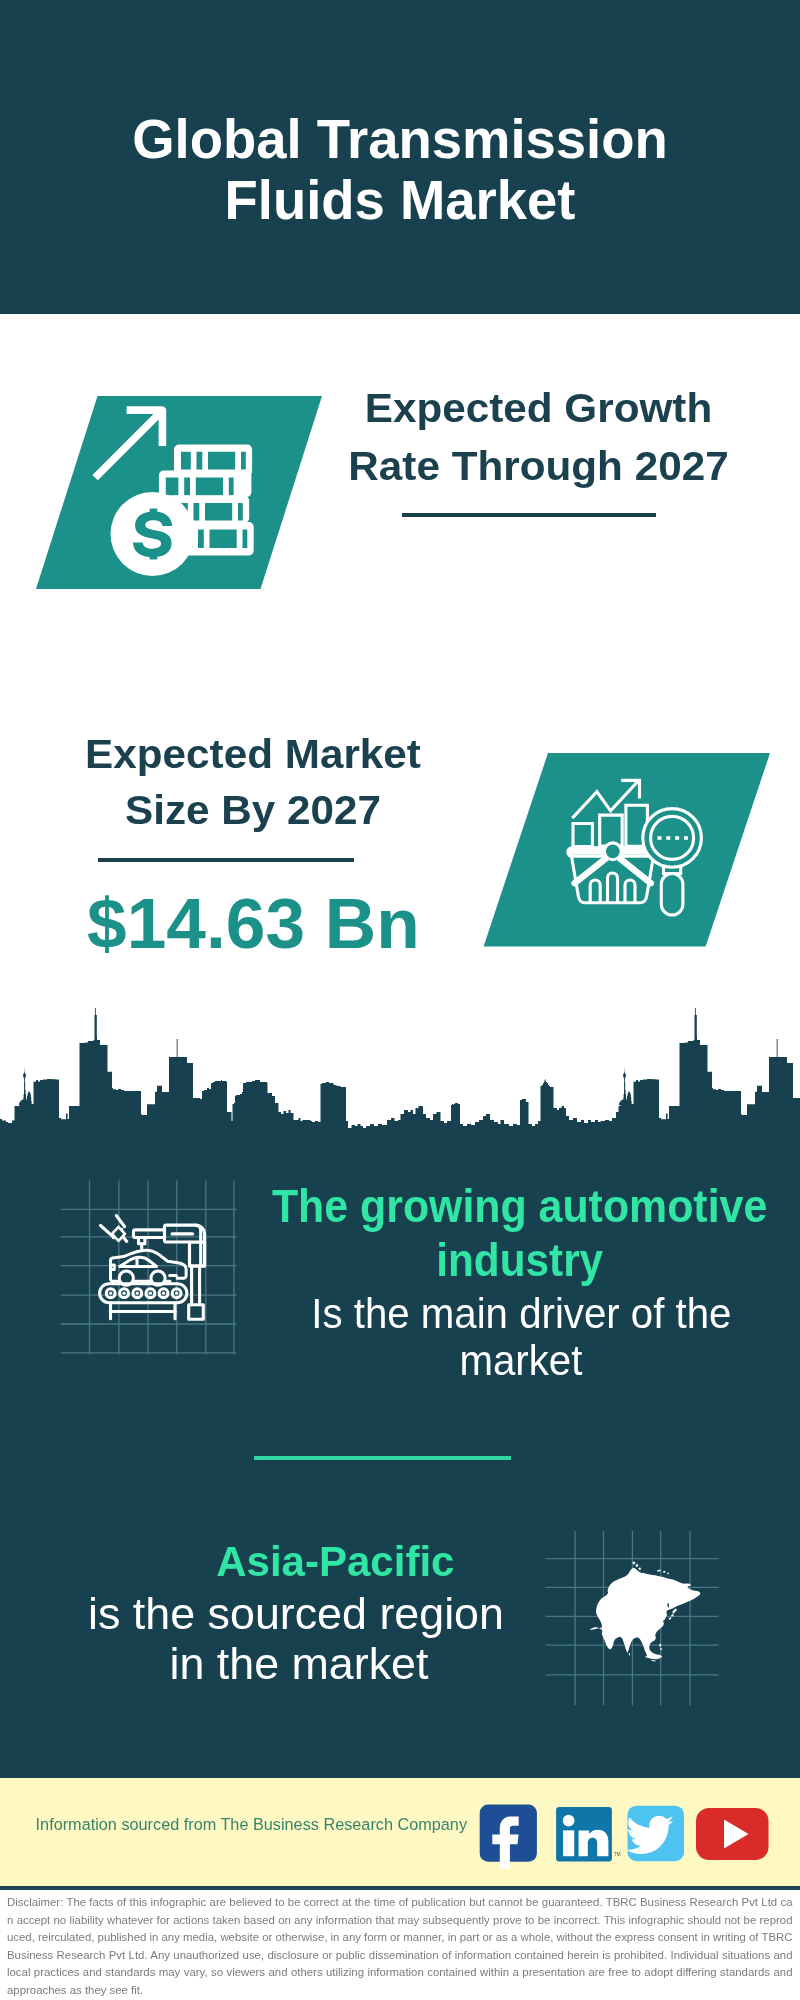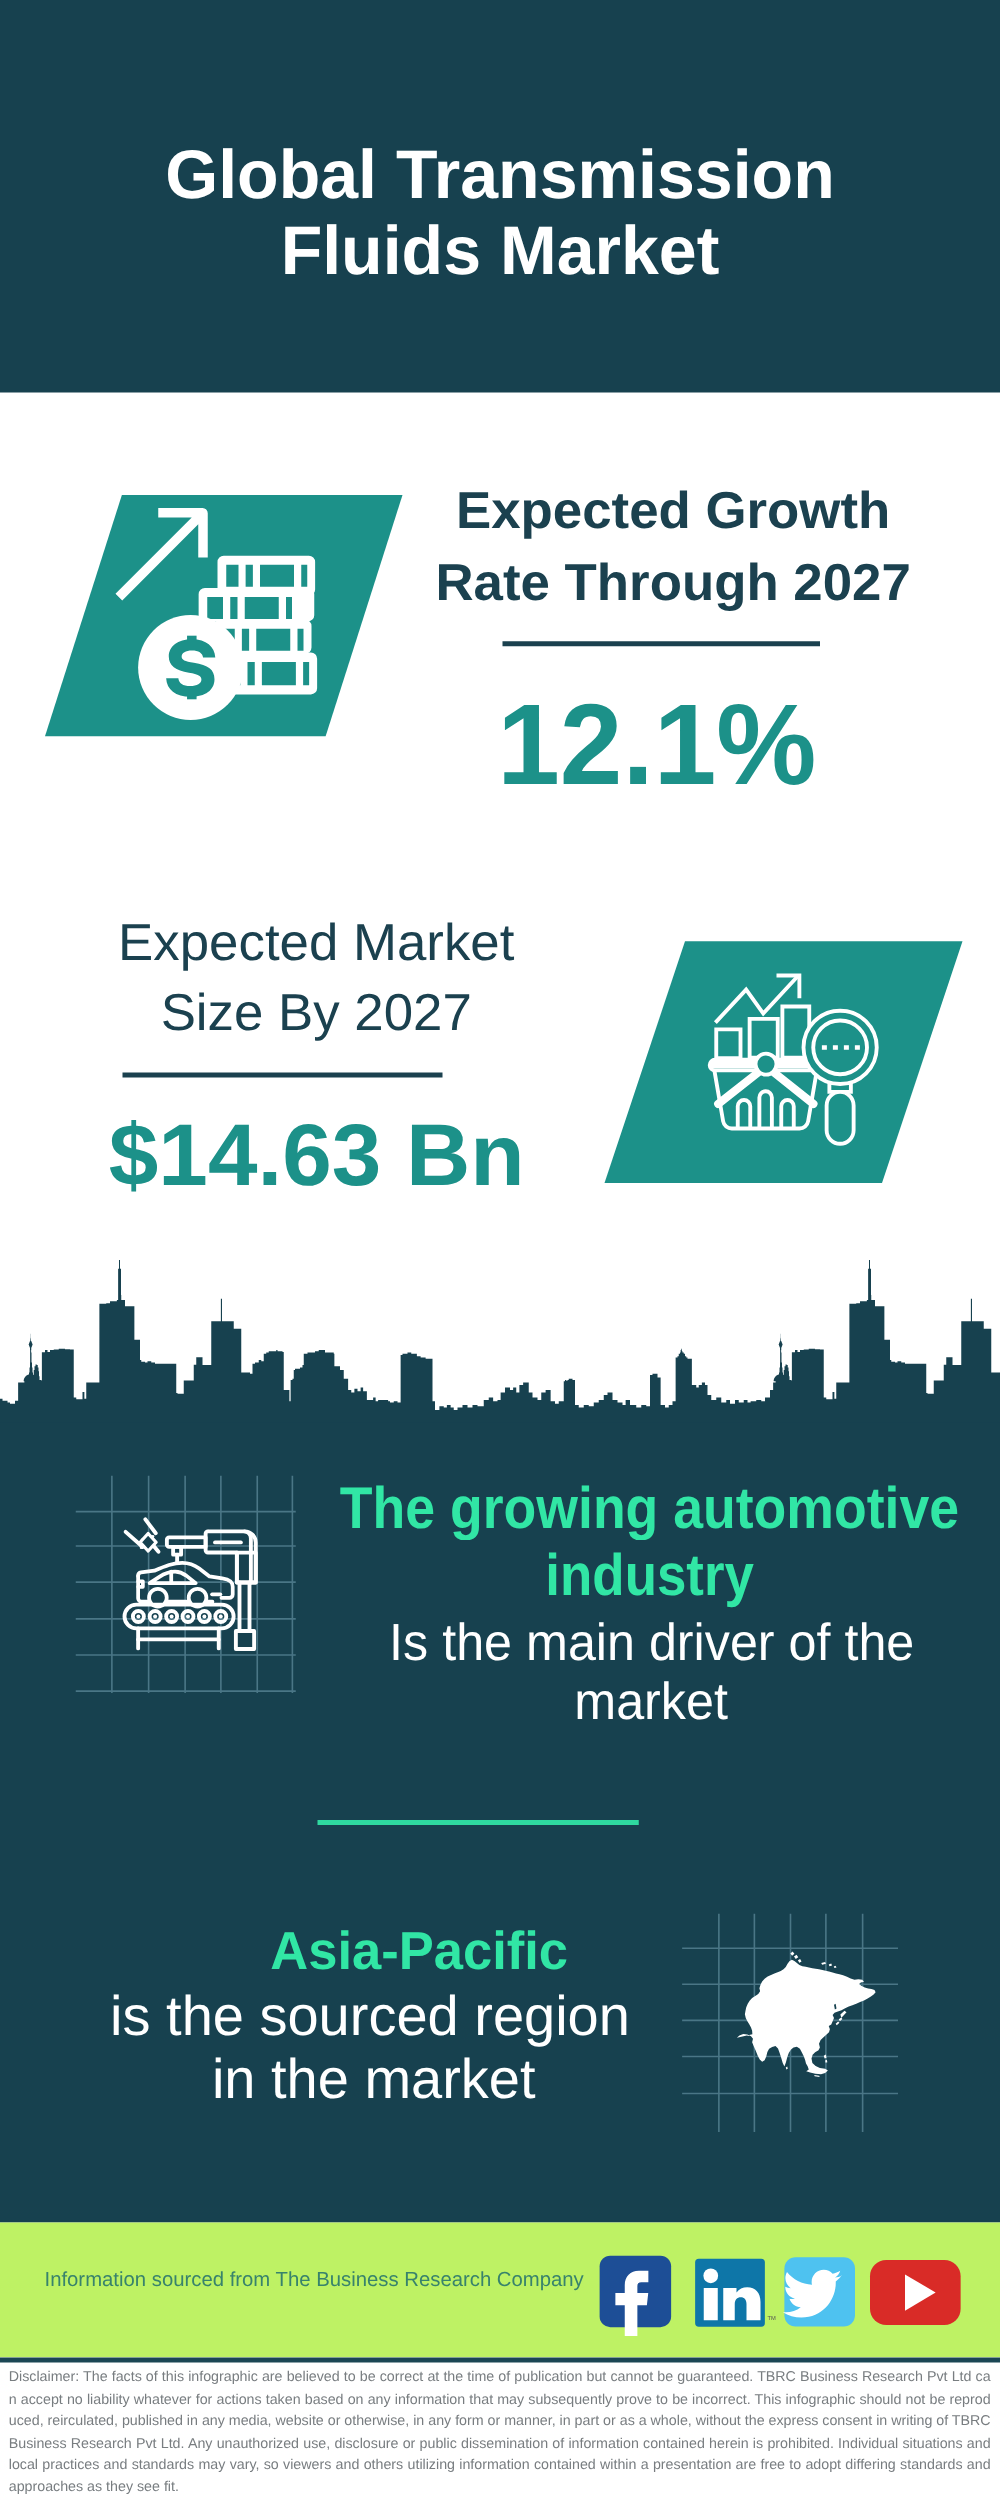--- a/index.html
+++ b/index.html
@@ -10,40 +10,40 @@
   .header-title{position:absolute;left:0;top:109px;width:800px;text-align:center;color:#fff;font-size:55px;font-weight:bold;line-height:61px;}
   .header-title>div{transform:scaleX(0.99);}
   
   .s1-para{position:absolute;left:34px;top:394px;width:292px;height:199px;}
   .s1-title{position:absolute;left:331px;top:379px;width:415px;text-align:center;color:#1b414f;font-size:41.5px;font-weight:bold;line-height:57.5px;}
   .s1-title>div{display:block;transform:scaleX(1.018);}
   .s1-rule{position:absolute;left:402px;top:512.6px;width:254px;height:4.1px;background:#1b414f;}
   .s1-value{position:absolute;left:318px;top:546px;width:415px;text-align:center;color:#1c9189;font-size:92px;font-weight:bold;line-height:100px;}
   .s1-value>span{display:inline-block;transform:scaleX(0.979);}
   
-  .s2-title{position:absolute;left:45px;top:726px;width:416px;text-align:center;color:#1b414f;font-size:41.5px;font-weight:normal;line-height:56.4px;}
+  .s2-title{position:absolute;left:45px;top:726px;width:416px;text-align:center;color:#1b414f;font-size:41.5px;font-weight:bold;line-height:56.4px;}
   .s2-title>div{display:block;transform:scaleX(1.018);}
   .s2-rule{position:absolute;left:97.7px;top:858.3px;width:256.6px;height:4.2px;background:#1b414f;}
   .s2-value{position:absolute;left:45px;top:884px;width:416px;text-align:center;color:#1c9189;font-size:70px;font-weight:bold;line-height:80px;}
   .s2-value>span{display:inline-block;transform:scaleX(1.018);}
   .s2-para{position:absolute;left:481px;top:751px;width:292px;height:199px;}
   
   .dark{position:absolute;left:0;top:1133px;width:800px;height:645px;background:#17414f;}
   .skyline{position:absolute;left:0;top:1008px;width:800px;height:130px;}
   
   .s3-icon{position:absolute;left:55px;top:1180px;width:190px;height:190px;}
   .dline{position:absolute;width:600px;text-align:center;white-space:nowrap;}
   .dline>span{display:inline-block;}
   .dh{color:#31e6a5;font-size:47px;font-weight:bold;line-height:47px;}
   .dp{color:#fff;font-size:41.8px;line-height:42px;}
   .s3-rule{position:absolute;left:253.8px;top:1455.9px;width:257.3px;height:3.8px;background:#2fd9a0;}
   
   .s4-icon{position:absolute;left:540px;top:1525px;width:185px;height:185px;}
   
-  .footer{position:absolute;left:0;top:1778px;width:800px;height:108px;background:#bef264;}
+  .footer{position:absolute;left:0;top:1778px;width:800px;height:108px;background:#fef9c3;}
   
   .foot-text{position:absolute;left:35.6px;top:36px;color:#38836c;font-size:16.25px;line-height:21.4px;white-space:nowrap;}
   .socials{position:absolute;left:475px;top:22px;width:300px;height:70px;}
   .disclaimer{position:absolute;left:0;top:1886.3px;width:800px;height:113.7px;background:#fff;}
   .disclaimer-rule{position:absolute;left:0;top:1886.3px;width:800px;height:4.2px;background:#1b4654;}
   .disclaimer-text{position:absolute;left:7px;top:1894px;width:785.5px;margin:0;color:#787d80;font-size:11.4px;line-height:17.5px;text-align:justify;word-break:break-all;}
 </style>
 </head>
 <body>
 
@@ -77,21 +77,20 @@
         <path d="M6.5 -38.5 c -19 0 -31.5 9.7 -31.5 23.6 c 0 12.6 9.2 19.2 27.6 22 c 13.1 2.1 17 4.4 17 9.3 c 0 5.3 -5.9 8.9 -15.3 8.9 c -10 0 -15.6 -3.8 -16.2 -10.7 h -16.7 c 0.7 15.6 12.8 25.3 33.5 25.3 c 20.2 0 32.6 -9.2 32.6 -24 c 0 -13 -8.5 -19.3 -28.2 -22.4 c -12.6 -2 -16.7 -4.1 -16.7 -8.7 c 0 -4.9 5.4 -8.2 14.1 -8.2 c 9 0 14.6 3.6 15.2 9.7 h 16.7 c -0.9 -14.8 -12.1 -24.8 -32.1 -24.8 Z"></path>
       </g>
         </g>
     </g>
   </svg>
   <div class="s1-title">
     <div>Expected Growth</div>
     <div>Rate Through 2027</div>
   </div>
   <div class="s1-rule"></div>
-  <div class="s1-value"><span>12.1%</span></div>
 
   <div class="s2-title">
     <div>Expected Market</div>
     <div>Size By 2027</div>
   </div>
   <div class="s2-rule"></div>
   <div class="s2-value"><span>$14.63 Bn</span></div>
   <svg class="s2-para" viewBox="481 751 292 199">
     <polygon points="548,753 770,753 705.6,946.4 483.6,946.4" fill="#1c9189"></polygon>
     <g fill="none" stroke="#fff" stroke-width="3.1" stroke-linecap="butt" stroke-linejoin="miter">

